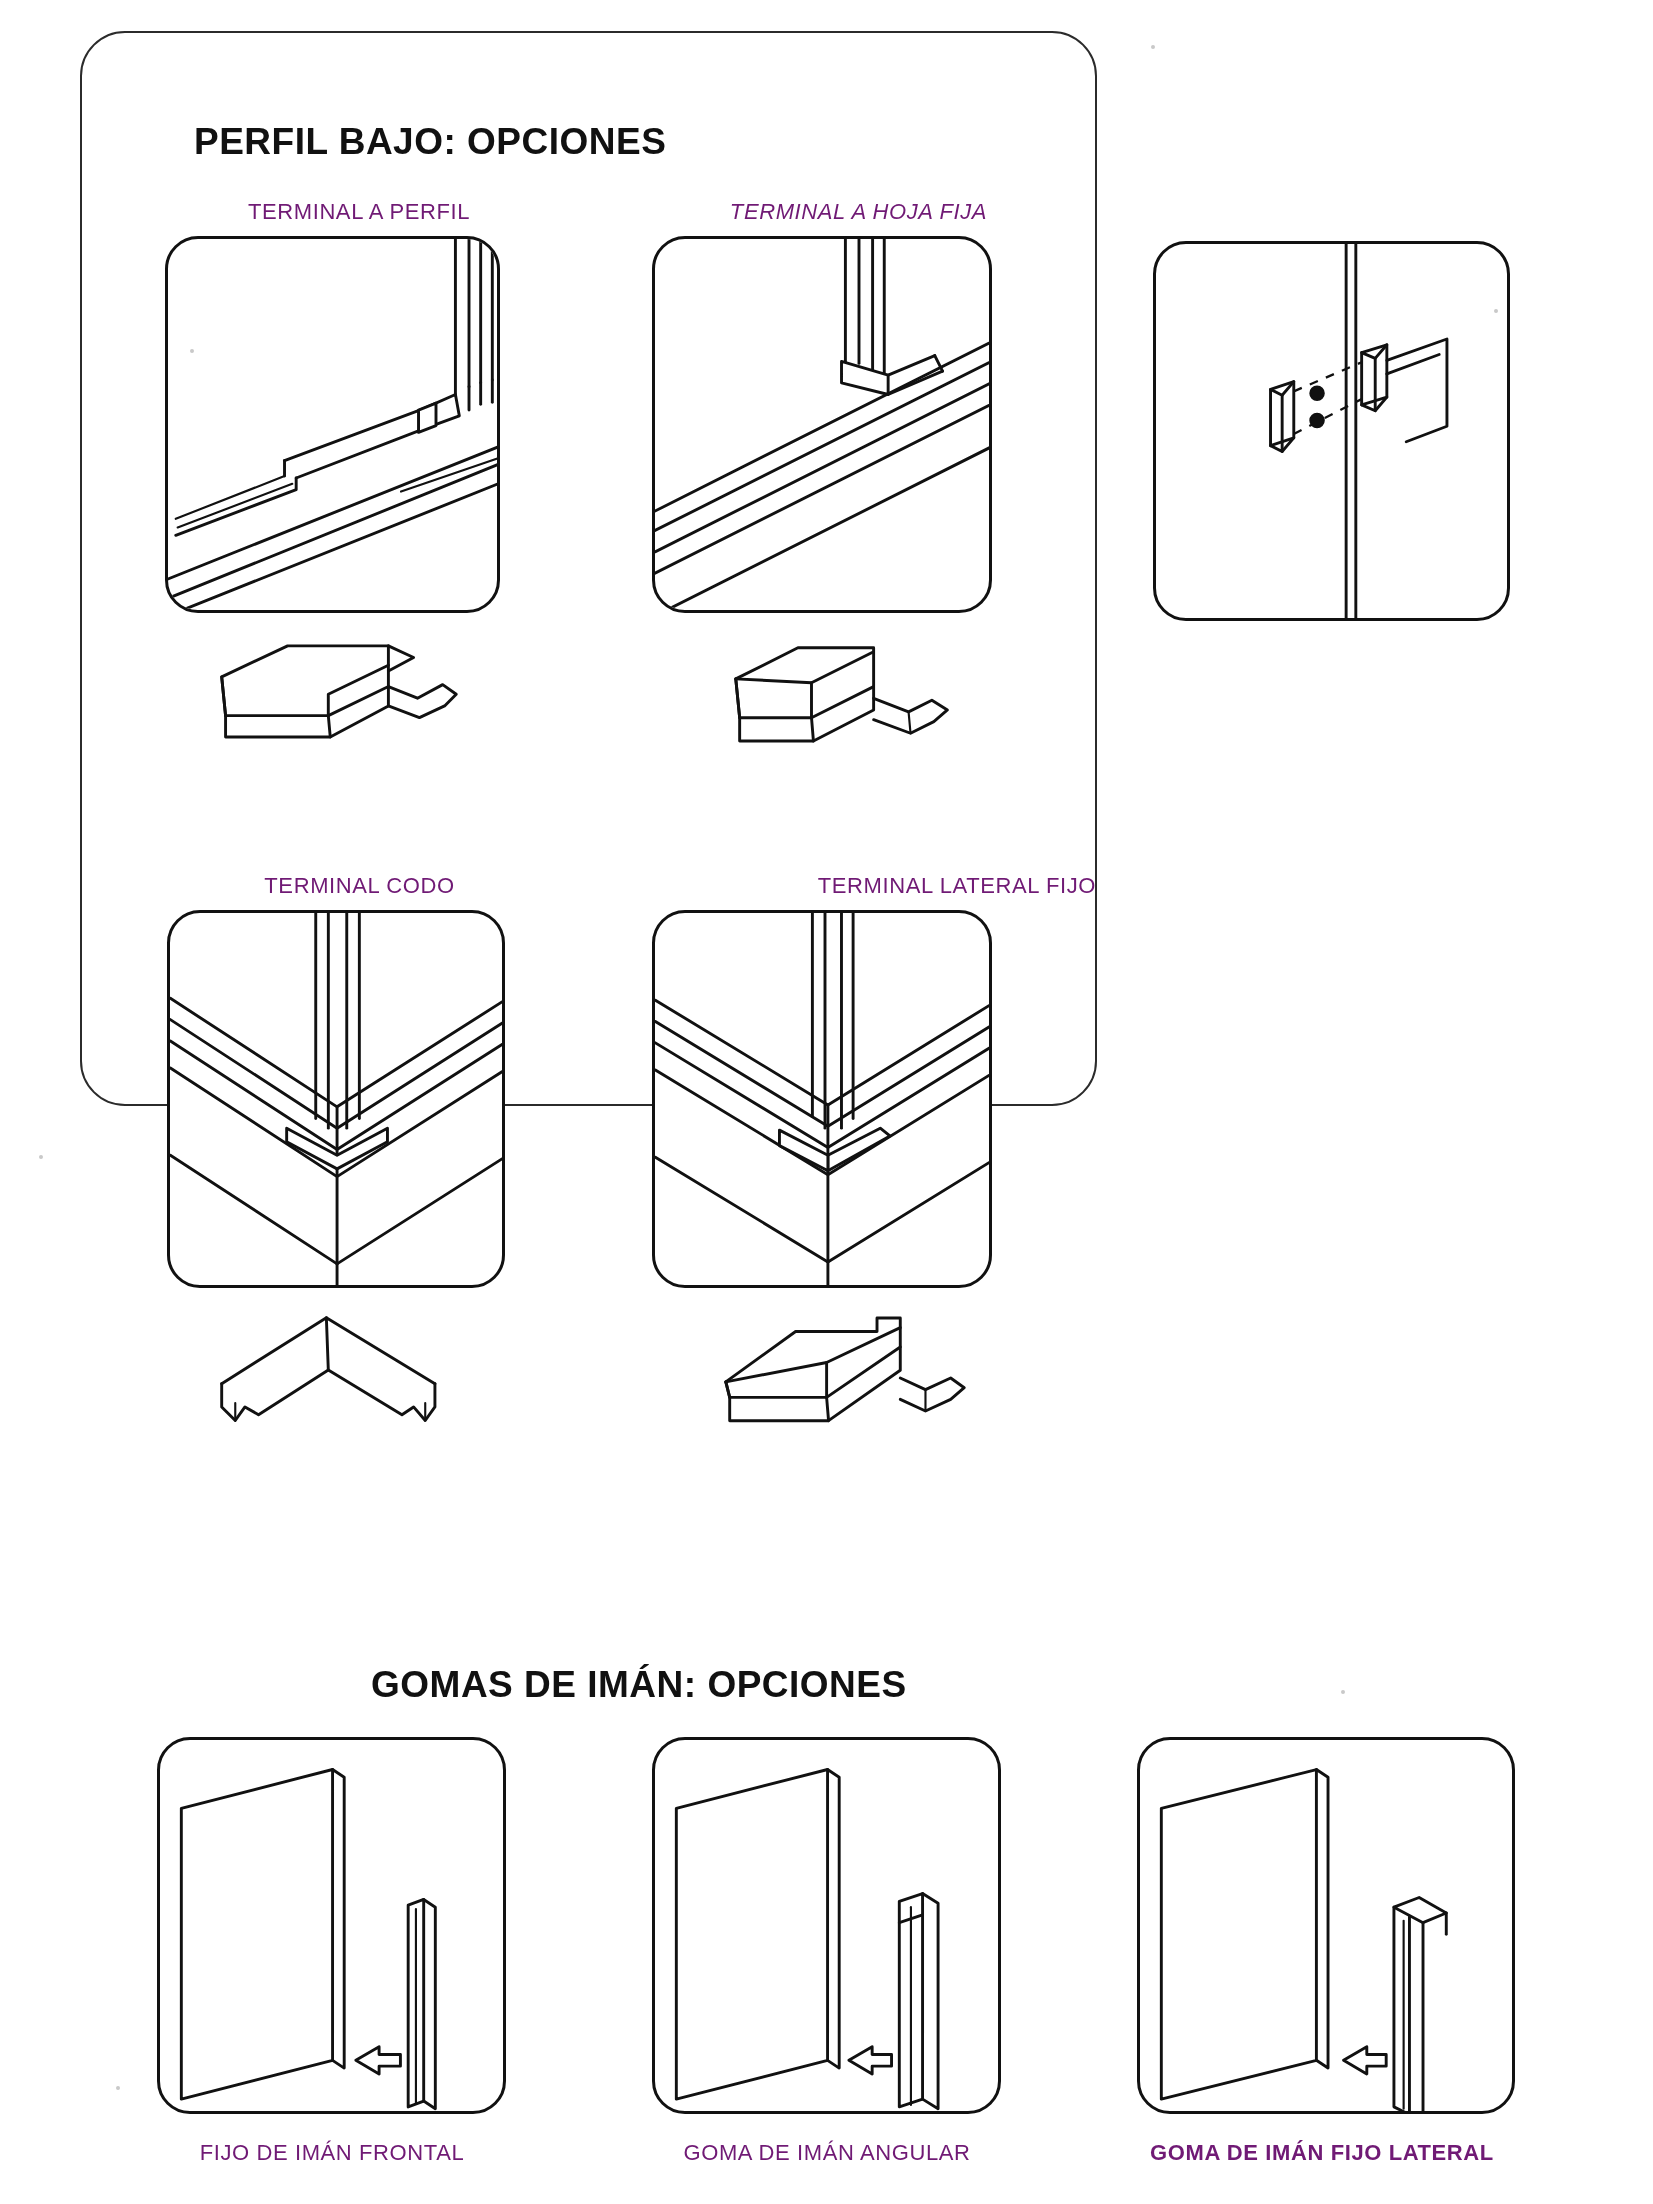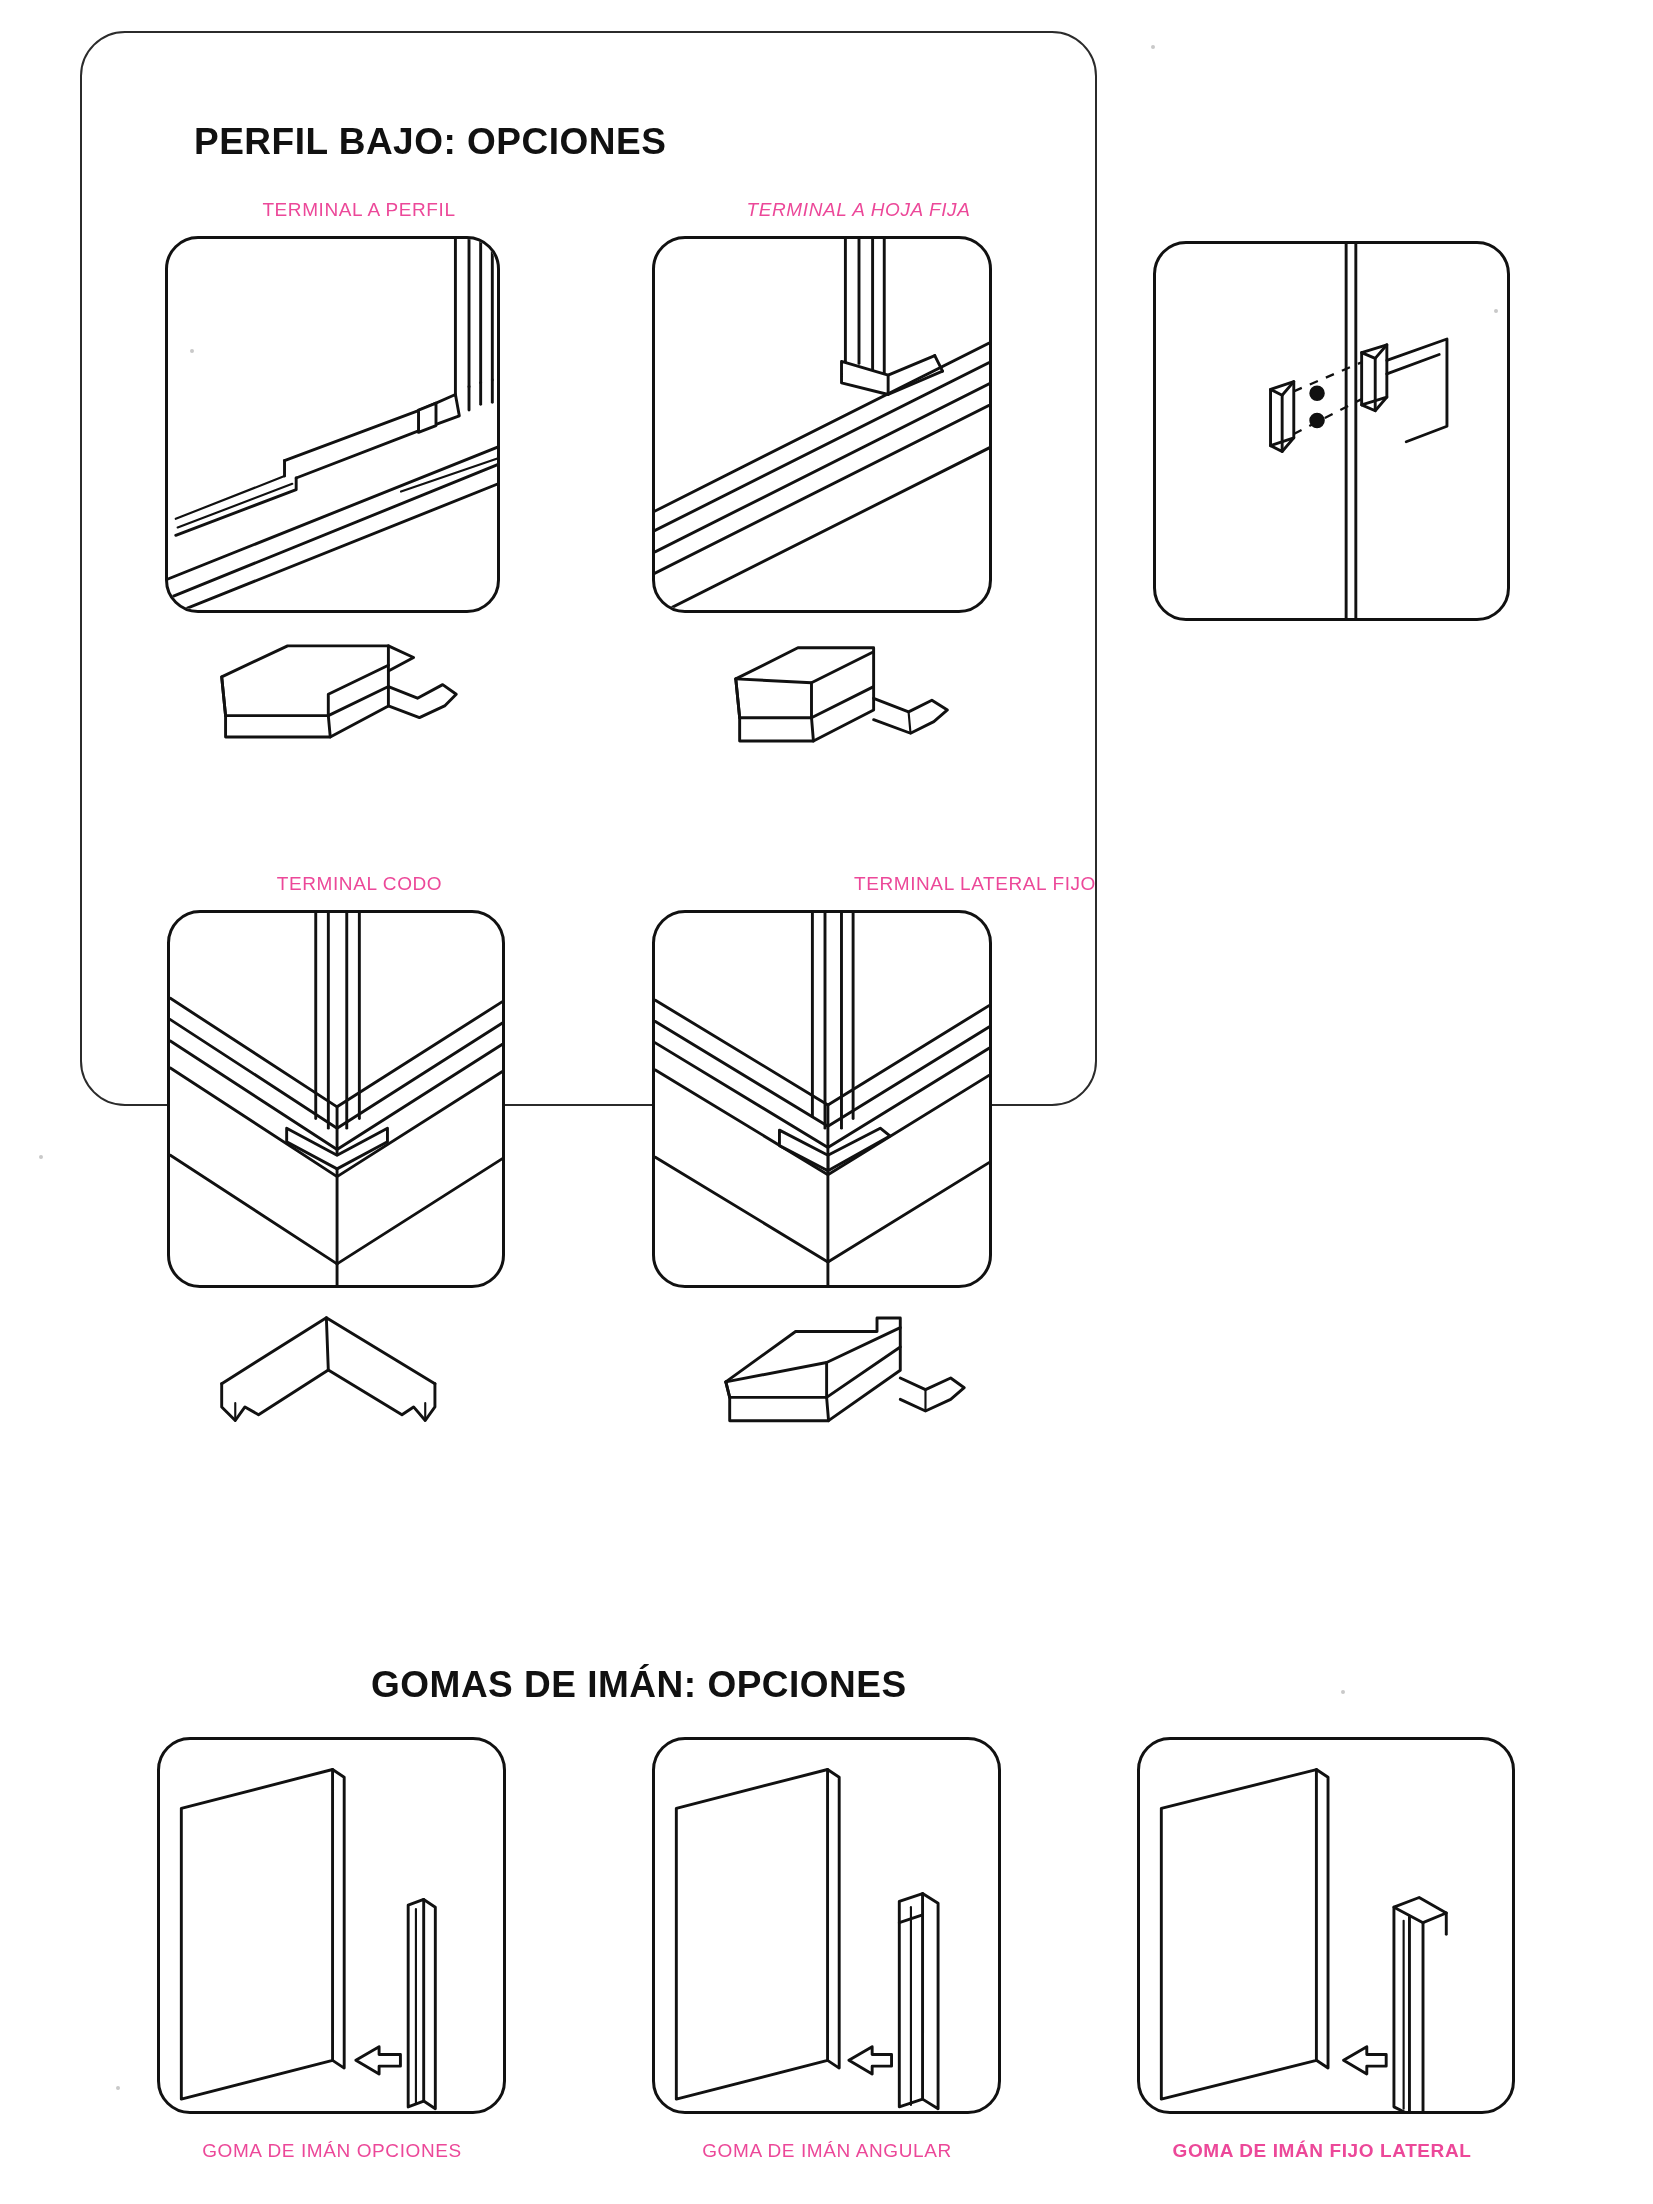--- a/index.html
+++ b/index.html
@@ -20,24 +20,24 @@
   .abs { position: absolute; }
 
   .section-title {
     font-size: 37px;
     font-weight: bold;
     letter-spacing: 0.5px;
     text-align: left;
     color: #111;
   }
   .panel-caption {
-    font-size: 19px;
+    font-size: 22px;
     letter-spacing: 0.6px;
     text-align: center;
-    color: #ec4899;
+    color: #701a75;
     white-space: nowrap;
   }
 
   
   .outer-card {
     position: absolute;
     left: 80px;
     top: 31px;
     width: 1017px;
     height: 1075px;
@@ -258,21 +258,21 @@
     <path class="ln" d="M22 70 L178 30 L178 330 L22 370 Z"></path>
     <path class="ln" d="M178 30 L190 38 L190 338 L178 330"></path>
 
     <path class="ln" d="M256 170 L272 164 L272 372 L256 378 Z"></path>
     <path class="ln" d="M272 164 L284 172 L284 380 L272 372"></path>
     <path class="ln-thin" d="M264 174 L264 374"></path>
 
     <path class="ln" d="M226 316 L202 330 L226 344 L226 336 L248 336 L248 324 L226 324 Z"></path>
   </svg>
 </div>
-<div class="abs panel-caption" style="left:109px; top:2140px; width:446px;">GOMA DE IMÁN OPCIONES</div>
+<div class="abs panel-caption" style="left:109px; top:2140px; width:446px;">FIJO DE IMÁN FRONTAL</div>
 
 <div class="frame" style="left:652px; top:1737px; width:349px; height:377px;">
   <svg width="349" height="377" viewBox="0 0 360 388">
     <path class="ln" d="M22 70 L178 30 L178 330 L22 370 Z"></path>
     <path class="ln" d="M178 30 L190 38 L190 338 L178 330"></path>
 
     <path class="ln" d="M252 166 L276 158 L276 370 L252 378 Z"></path>
     <path class="ln" d="M276 158 L292 168 L292 380 L276 370"></path>
     <path class="ln" d="M252 188 L276 180"></path>
     <path class="ln-thin" d="M264 172 L264 376"></path>

